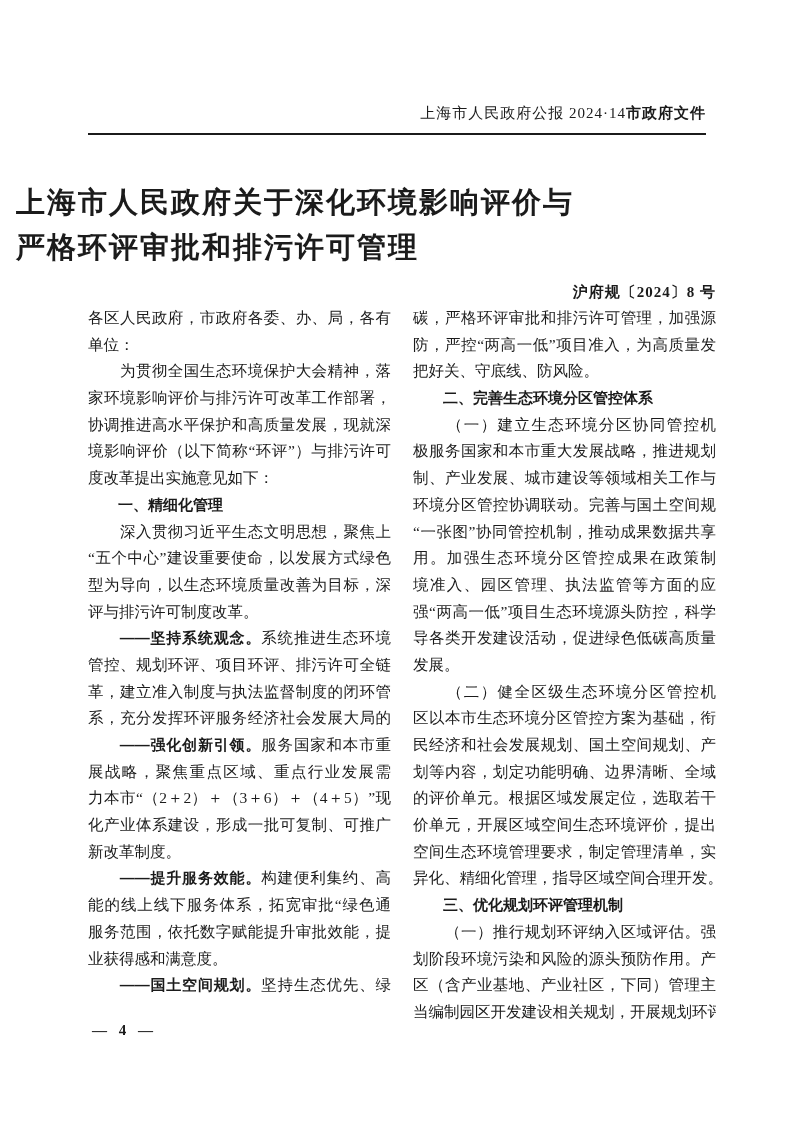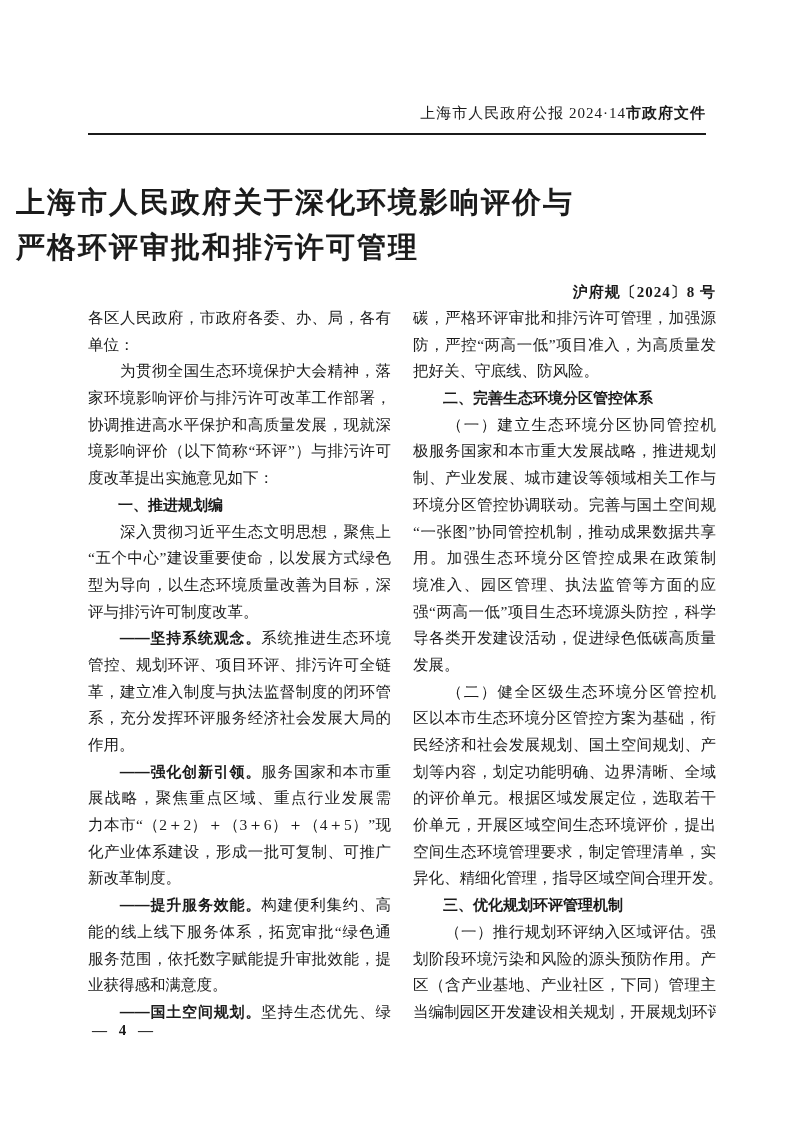--- a/index.html
+++ b/index.html
@@ -104,30 +104,29 @@
   <div id="doc-number">沪府规〔2024〕8 号</div>
 
   <div id="col-left" class="column">
       <div class="line just"><span class="s-n">各区人民政府，市政府各委、办、局，各有关</span></div>
       <div class="line last"><span class="s-n">单位：</span></div>
       <div class="line just"><span class="s-n">　　为贯彻全国生态环境保护大会精神，落实国</span></div>
       <div class="line just"><span class="s-n">家环境影响评价与排污许可改革工作部署，更好</span></div>
       <div class="line just"><span class="s-n">协调推进高水平保护和高质量发展，现就深化环</span></div>
       <div class="line just"><span class="s-n">境影响评价（以下简称“环评”）与排污许可制</span></div>
       <div class="line last"><span class="s-n">度改革提出实施意见如下：</span></div>
-      <div class="line last"><span class="s-b">　　一、推进规划编</span></div>
+      <div class="line last"><span class="s-b">　　一、精细化管理</span></div>
       <div class="line just"><span class="s-n">　　深入贯彻习近平生态文明思想，聚焦上海</span></div>
       <div class="line just"><span class="s-n">“五个中心”建设重要使命，以发展方式绿色转</span></div>
       <div class="line just"><span class="s-n">型为导向，以生态环境质量改善为目标，深化环</span></div>
       <div class="line last"><span class="s-n">评与排污许可制度改革。</span></div>
       <div class="line just"><span class="s-b">　　——坚持系统观念。</span><span class="s-n">系统推进生态环境分区</span></div>
       <div class="line just"><span class="s-n">管控、规划环评、项目环评、排污许可全链条改</span></div>
       <div class="line just"><span class="s-n">革，建立准入制度与执法监督制度的闭环管理体</span></div>
       <div class="line just"><span class="s-n">系，充分发挥环评服务经济社会发展大局的</span></div>
-      <div class="line last"><span class="s-n">作用。</span></div>
       <div class="line just"><span class="s-b">　　——强化创新引领。</span><span class="s-n">服务国家和本市重大发</span></div>
       <div class="line just"><span class="s-n">展战略，聚焦重点区域、重点行业发展需求，助</span></div>
       <div class="line just"><span class="s-n">力本市“（2＋2）＋（3＋6）＋（4＋5）”现代</span></div>
       <div class="line just"><span class="s-n">化产业体系建设，形成一批可复制、可推广的创</span></div>
       <div class="line last"><span class="s-n">新改革制度。</span></div>
       <div class="line just"><span class="s-b">　　——提升服务效能。</span><span class="s-n">构建便利集约、高效智</span></div>
       <div class="line just"><span class="s-n">能的线上线下服务体系，拓宽审批“绿色通道”</span></div>
       <div class="line just"><span class="s-n">服务范围，依托数字赋能提升审批效能，提升企</span></div>
       <div class="line last"><span class="s-n">业获得感和满意度。</span></div>
       <div class="line just"><span class="s-b">　　——国土空间规划。</span><span class="s-n">坚持生态优先、绿色低</span></div>

